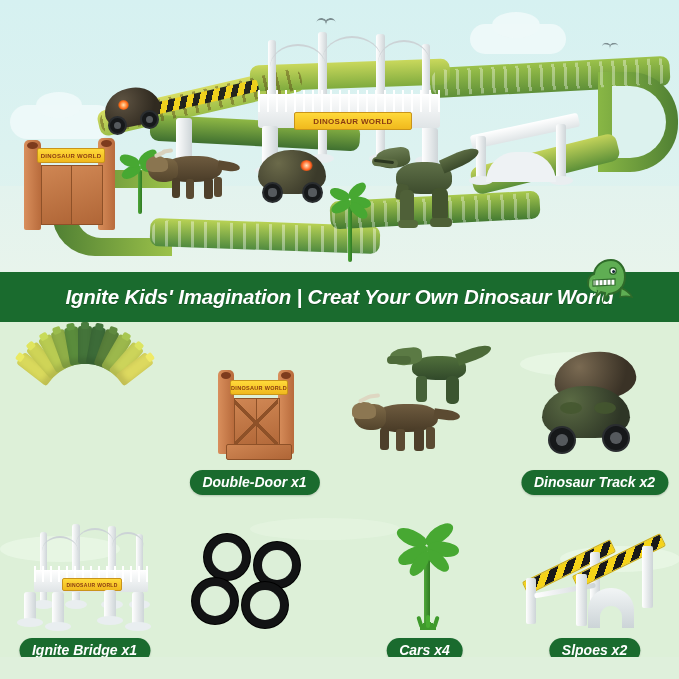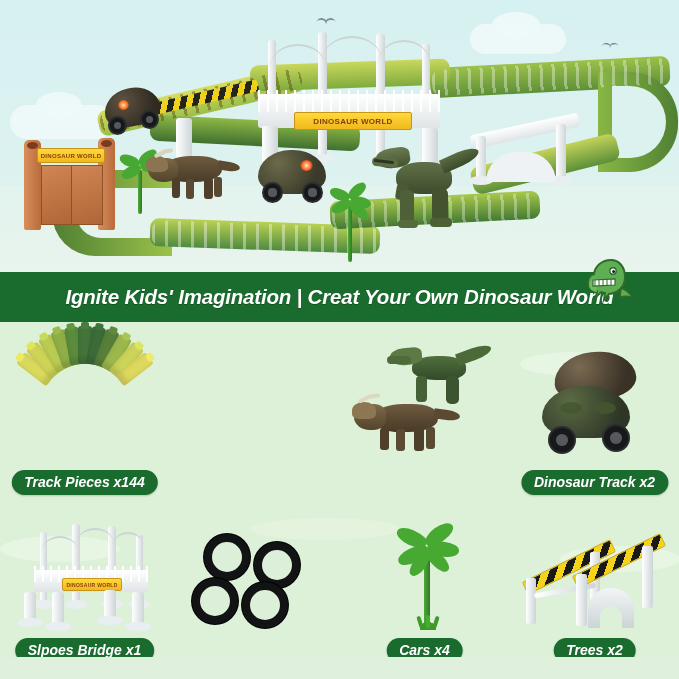--- a/index.html
+++ b/index.html
@@ -268,23 +268,36 @@
         <div class="fanpiece" style="left:78px;top:26px;background:#b9cb52;transform:rotate(-30deg) translateY(-44px);"></div>
         <div class="fanpiece" style="left:78px;top:26px;background:#8fae47;transform:rotate(-20deg) translateY(-44px);"></div>
         <div class="fanpiece" style="left:78px;top:26px;background:#5a8c3c;transform:rotate(-10deg) translateY(-44px);"></div>
         <div class="fanpiece" style="left:78px;top:26px;background:#44743a;transform:rotate(0deg)  translateY(-44px);"></div>
         <div class="fanpiece" style="left:78px;top:26px;background:#3c6b38;transform:rotate(10deg) translateY(-44px);"></div>
         <div class="fanpiece" style="left:78px;top:26px;background:#587f3a;transform:rotate(20deg) translateY(-44px);"></div>
         <div class="fanpiece" style="left:78px;top:26px;background:#9cb84c;transform:rotate(30deg) translateY(-44px);"></div>
         <div class="fanpiece" style="left:78px;top:26px;background:#ccd45a;transform:rotate(41deg) translateY(-44px);"></div>
         <div class="fanpiece" style="left:78px;top:26px;background:#ddd95f;transform:rotate(52deg) translateY(-44px);"></div>
       </div>
-      <div class="pill lbl">Track Pieces x144</div>
-    </div>
-
+    </div>
+
+    <div class="cell" style="left:170px;top:22px;">
+      <div class="art">
+        <div class="gate-post" style="left:48px;top:26px;width:16px;height:84px;"></div>
+        <div class="gate-post" style="left:108px;top:26px;width:16px;height:84px;"></div>
+        <div class="gate-door" style="left:64px;top:54px;width:22px;height:50px;"></div>
+        <div class="gate-door" style="left:86px;top:54px;width:22px;height:50px;"></div>
+        <div style="position:absolute;left:64px;top:54px;width:44px;height:50px;
+             background:linear-gradient(45deg,transparent 47%,#8e5128 47% 53%,transparent 53%),
+                        linear-gradient(-45deg,transparent 47%,#8e5128 47% 53%,transparent 53%);"></div>
+        <div class="gate-door" style="left:56px;top:100px;width:64px;height:14px;border-radius:2px;"></div>
+        <div class="signy" style="left:60px;top:36px;width:56px;height:13px;font-size:5.5px;">DINOSAUR WORLD</div>
+      </div>
+      <div class="pill lbl">Double-Door x1</div>
+    </div>
 
     <div class="cell" style="left:340px;top:22px;">
       <div class="art">
 
         <div style="position:absolute;left:46px;top:2px;width:104px;height:62px;">
           <div style="position:absolute;left:26px;top:10px;width:54px;height:24px;border-radius:46% 44% 40% 44%;background:linear-gradient(#51703c,#31492a);"></div>
           <div style="position:absolute;left:4px;top:2px;width:32px;height:17px;border-radius:44% 30% 36% 48%;background:#5b7a44;transform:rotate(-6deg);"></div>
           <div style="position:absolute;left:1px;top:10px;width:24px;height:8px;border-radius:7px;background:#4e6b3a;"></div>
           <div style="position:absolute;left:70px;top:2px;width:36px;height:12px;border-radius:0 50% 50% 0;background:#4c6a38;transform:rotate(-20deg);"></div>
           <div style="position:absolute;left:30px;top:30px;width:11px;height:26px;border-radius:4px;background:#456138;"></div>
@@ -331,21 +344,21 @@
         <div class="cable" style="left:112px;top:20px;width:32px;height:28px;"></div>
         <div class="wht" style="left:34px;top:58px;width:114px;height:22px;border-radius:2px;"></div>
         <div style="position:absolute;left:34px;top:54px;width:114px;height:16px;
              background:repeating-linear-gradient(90deg,#ffffff 0 2px,transparent 2px 8px);"></div>
         <div class="signy" style="left:62px;top:66px;width:58px;height:11px;font-size:5px;">DINOSAUR WORLD</div>
         <div class="pillar" style="left:24px;top:80px;width:12px;height:30px;"></div>
         <div class="pillar" style="left:52px;top:80px;width:12px;height:34px;"></div>
         <div class="pillar" style="left:104px;top:78px;width:12px;height:30px;"></div>
         <div class="pillar" style="left:132px;top:80px;width:12px;height:34px;"></div>
       </div>
-      <div class="pill lbl">Slpoes Bridge x1</div>
+      <div class="pill lbl">Ignite Bridge x1</div>
     </div>
 
     <div class="cell" style="left:170px;top:190px;">
       <div class="art">
         <div class="tire" style="left:34px;top:22px;"></div>
         <div class="tire" style="left:84px;top:30px;"></div>
         <div class="tire" style="left:22px;top:66px;"></div>
         <div class="tire" style="left:72px;top:70px;"></div>
       </div>
     </div>
@@ -380,16 +393,16 @@
         </div>
         <div class="ramp" style="left:60px;top:6px;width:104px;height:110px;">
           <div class="rampdeck" style="left:0px;top:36px;width:96px;transform:rotate(-26deg);"></div>
           <div class="ramplegs" style="left:6px;top:56px;width:11px;height:52px;"></div>
           <div class="ramplegs" style="left:72px;top:28px;width:11px;height:62px;"></div>
           <div style="position:absolute;left:18px;top:70px;width:46px;height:40px;border-radius:22px 22px 0 0;
                background:linear-gradient(#f2f5f6,#ccd4d7);"></div>
           <div style="position:absolute;left:30px;top:88px;width:22px;height:24px;border-radius:11px 11px 0 0;background:#ddf0d8;"></div>
         </div>
       </div>
-      <div class="pill lbl">Trees x2</div>
+      <div class="pill lbl">Slpoes x2</div>
     </div>
   </div>
 </div>
 
 </body></html>

